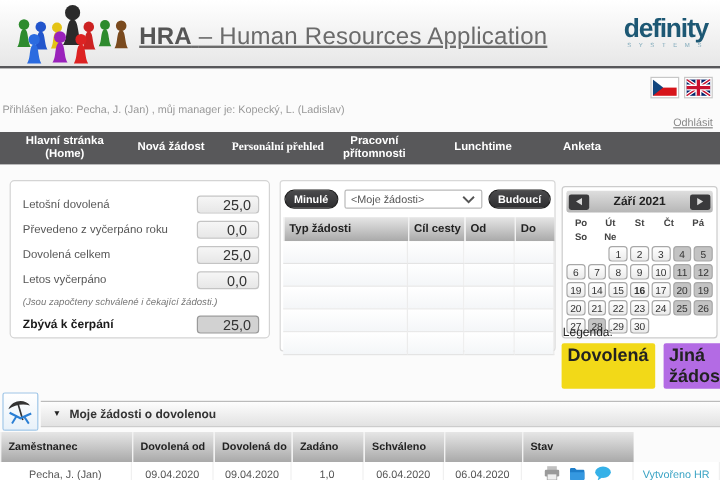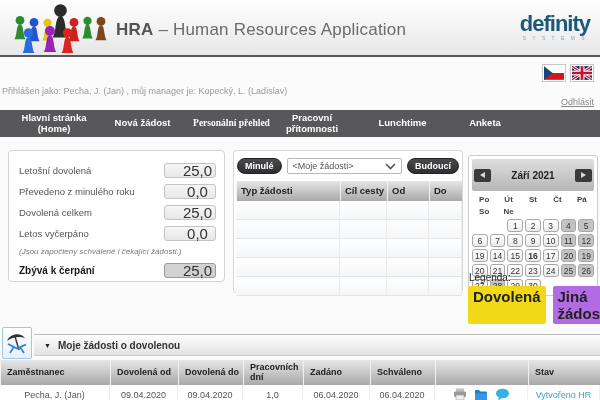--- a/index.html
+++ b/index.html
@@ -4,21 +4,21 @@
 <style>
   *{margin:0;padding:0;box-sizing:border-box;}
   html,body{width:600px;height:400px;overflow:hidden;}
   body{font-family:"Liberation Sans",sans-serif;background:#fdfdfd;}
   .screen{position:relative;width:600px;height:400px;overflow:hidden;background:#fbfbfb;}
 
   
   .top-header{position:absolute;top:0;left:0;right:0;height:57px;
     background:linear-gradient(#ffffff,#e7e7e7);border-bottom:2px solid #57575a;}
   .pawns{position:absolute;left:12px;top:3px;}
-  .app-title{position:absolute;left:116px;top:20px;font-size:17px;color:#6b6b6b;letter-spacing:0.2px;}
+  .app-title{position:absolute;left:116px;top:20px;font-size:20px;color:#6b6b6b;letter-spacing:0.2px;text-decoration:underline;}
   .app-title .abbr{font-weight:bold;color:#555;}
   .brand{position:absolute;right:10px;top:13px;text-align:center;line-height:1;}
   .brand-main{font-size:22px;font-weight:bold;color:#1d5874;letter-spacing:-1px;}
   .brand-sub{font-size:5px;letter-spacing:2.5px;color:#7fa9ba;margin-top:1px;}
 
   
   .flags{position:absolute;top:64px;right:6px;display:flex;gap:4px;}
   .flag-box{width:24px;height:18px;border:1px solid #c7c7c7;background:#fff;padding:1px;cursor:pointer;}
   .flag-box svg{display:block;width:100%;height:100%;}
   .login-row{position:absolute;top:86px;left:2px;font-size:9px;color:#999;}
@@ -34,21 +34,21 @@
   .nav-item-3{width:82px;text-align:center;padding-right:14px;}
   .nav-item-4{width:85px;text-align:center;}
   .nav-item-5{width:80px;text-align:center;}
 
   
   .summary-panel{position:absolute;left:8px;top:150px;width:217px;height:132px;background:#fff;
     border:1px solid #d4d4d4;border-radius:4px;padding:9px 8px 0 10px;}
   .sum-row{display:flex;justify-content:space-between;align-items:center;height:21px;}
   .sum-label{font-size:9.5px;color:#555;}
   .value-box{display:inline-block;width:52px;height:15px;line-height:14px;text-align:center;
-    font-size:15px;color:#333;background:linear-gradient(#f6f6f6,#e7e7e7);
+    font-size:12px;color:#333;background:linear-gradient(#f6f6f6,#e7e7e7);
     border:1px solid #c4c4c4;border-radius:3px;padding-left:15px;}
   .note{font-size:8px;font-style:italic;color:#777;margin:3px 0 4px;}
   .remain-row{display:flex;justify-content:space-between;align-items:center;height:20px;}
   .remain-label{font-size:10px;font-weight:bold;color:#1a1a1a;}
   .value-box.remain{background:#d2d2d2;border-color:#9a9a9a;}
 
   
   .requests-panel{position:absolute;left:233px;top:150px;width:230px;height:143px;background:#fff;
     border:1px solid #d8d8d8;border-radius:3px;padding:7px 2px 0 2px;}
   .req-controls{display:flex;align-items:center;gap:5px;padding:0 1px;}
@@ -59,21 +59,21 @@
     padding:0 5px;cursor:pointer;}
   .req-table{margin-top:7px;display:grid;grid-template-columns:104px 47px 42px 33px;}
   .rt-h{height:20px;line-height:20px;padding-left:4px;font-size:9.5px;font-weight:bold;color:#222;
     background:linear-gradient(#e6e6e6,#a9a9a9);border-left:1px solid #f2f2f2;overflow:hidden;}
   .rt-c{height:19px;border-bottom:1px solid #e4e4e4;border-right:1px solid #ececec;
     background:linear-gradient(#ffffff,#f4f6f8);}
 
   
   .calendar-panel{position:absolute;left:468px;top:155px;width:130px;background:#fff;
     border:1px solid #ccc;border-radius:3px;padding:3px;}
-  .cal-head{display:flex;align-items:center;height:32px;background:linear-gradient(#dedede,#b6b6b6);
+  .cal-head{display:flex;align-items:center;height:18px;background:linear-gradient(#dedede,#b6b6b6);
     border-radius:2px;padding:0 2px;margin-bottom:3px;}
   .cal-nav-btn{width:17px;height:13px;background:#3a3a3c;border:none;border-radius:2px;
     display:flex;align-items:center;justify-content:center;cursor:pointer;}
   .arr-l{width:0;height:0;border-top:3px solid transparent;border-bottom:3px solid transparent;border-right:5px solid #d8d8d8;}
   .arr-r{width:0;height:0;border-top:3px solid transparent;border-bottom:3px solid transparent;border-left:5px solid #d8d8d8;}
   .cal-title{flex:1;text-align:center;font-size:10px;font-weight:bold;color:#222;}
   .cal-weekdays{display:grid;grid-template-columns:repeat(5,1fr);margin-bottom:1px;}
   .cal-wd{font-size:8px;font-weight:bold;color:#444;text-align:center;height:12px;line-height:12px;}
   .cal-grid{display:grid;grid-template-columns:repeat(7,1fr);gap:2px;}
   .cal-day{height:13px;line-height:12px;font-size:8.5px;color:#333;text-align:center;
@@ -169,21 +169,21 @@
       <div class="nav-item nav-item-5">Anketa</div>
     </nav>
 
   <section class="summary-panel">
     <div id="summary-rows">
         <div class="sum-row">
           <span class="sum-label">Letošní dovolená</span>
           <span class="value-box">25,0</span>
         </div>
         <div class="sum-row">
-          <span class="sum-label">Převedeno z minulého roku</span>
+          <span class="sum-label">Převedeno z vyčerpáno roku</span>
           <span class="value-box">0,0</span>
         </div>
         <div class="sum-row">
           <span class="sum-label">Dovolená celkem</span>
           <span class="value-box">25,0</span>
         </div>
         <div class="sum-row">
           <span class="sum-label">Letos vyčerpáno</span>
           <span class="value-box">0,0</span>
         </div>
@@ -309,21 +309,20 @@
   </div>
   <div class="sec-head">
     <span class="tri">▼</span>
     <span>Moje žádosti o dovolenou</span>
   </div>
 
   <div class="bt-head" id="bt-head">
       <div class="bt-h">Zaměstnanec</div>
       <div class="bt-h">Dovolená od</div>
       <div class="bt-h">Dovolená do</div>
-      <div class="bt-h">Pracovních dní</div>
       <div class="bt-h">Zadáno</div>
       <div class="bt-h">Schváleno</div>
       <div class="bt-h"></div>
       <div class="bt-h">Stav</div>
     </div>
 
   <div class="bt-row">
     <div class="bt-c">Pecha, J. (Jan)</div>
     <div class="bt-c">09.04.2020</div>
     <div class="bt-c">09.04.2020</div>

